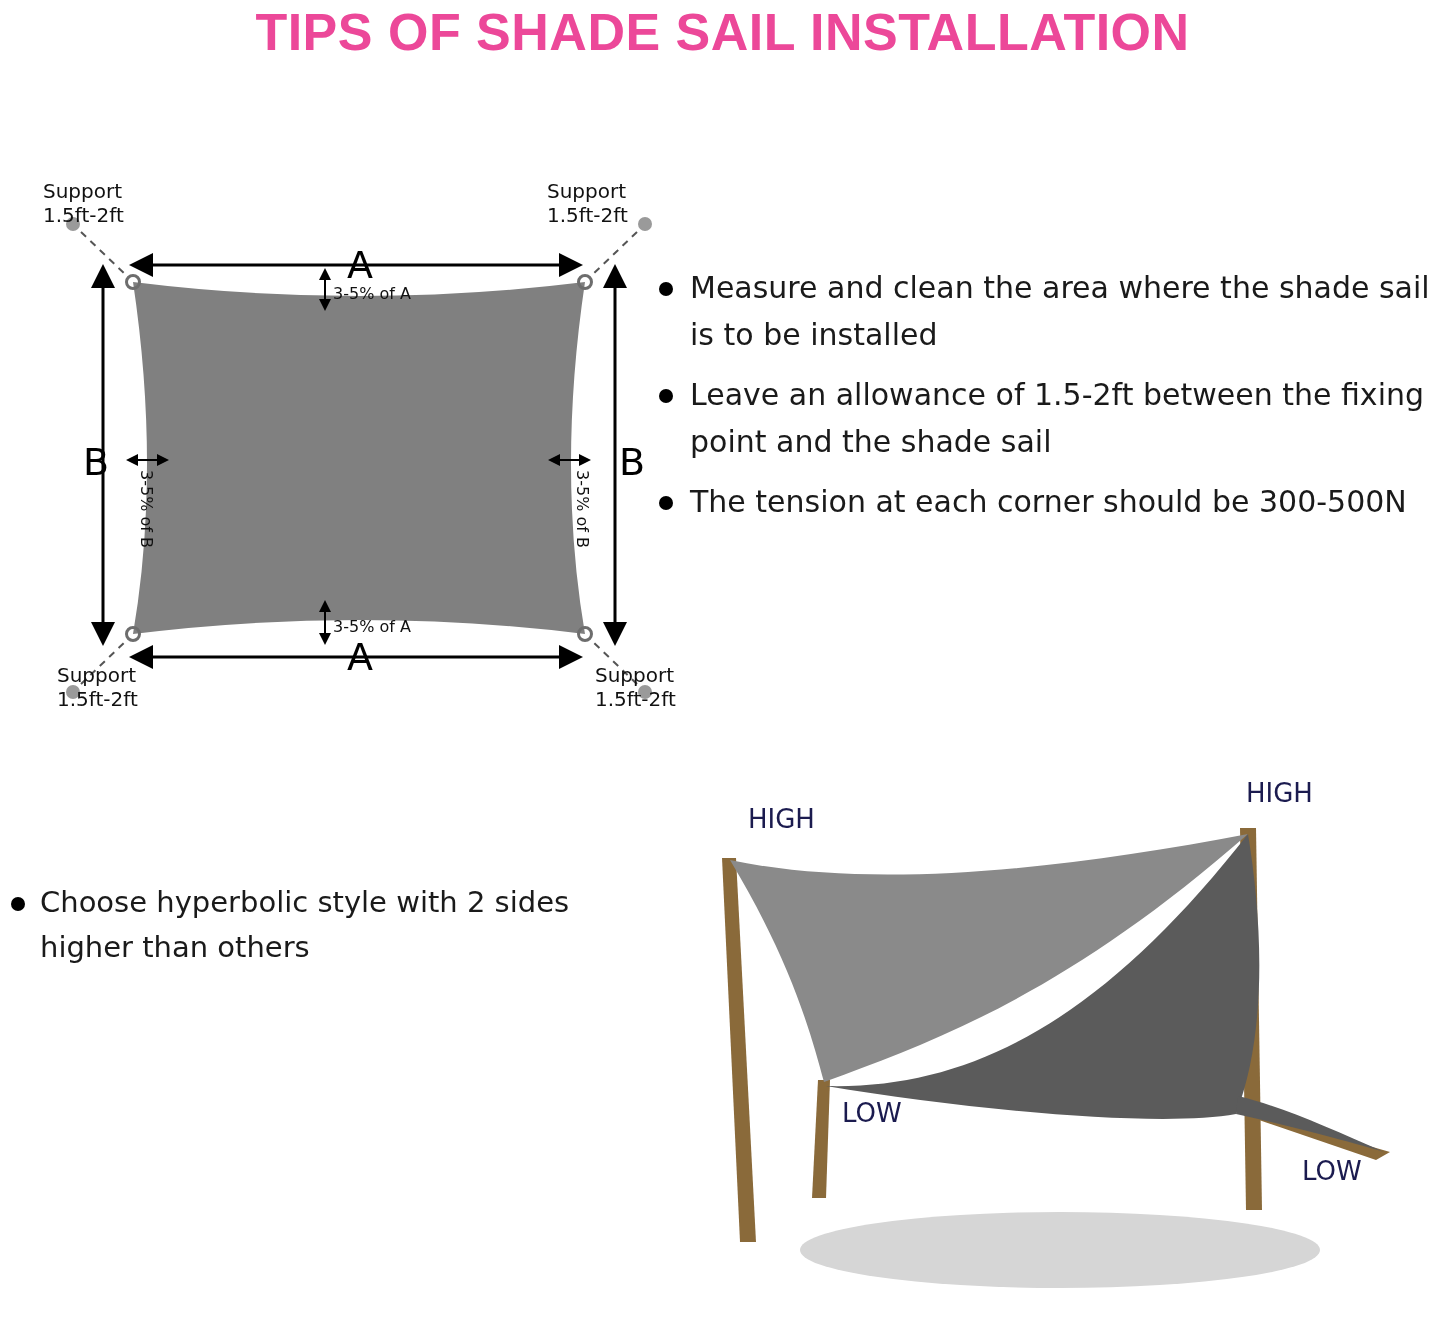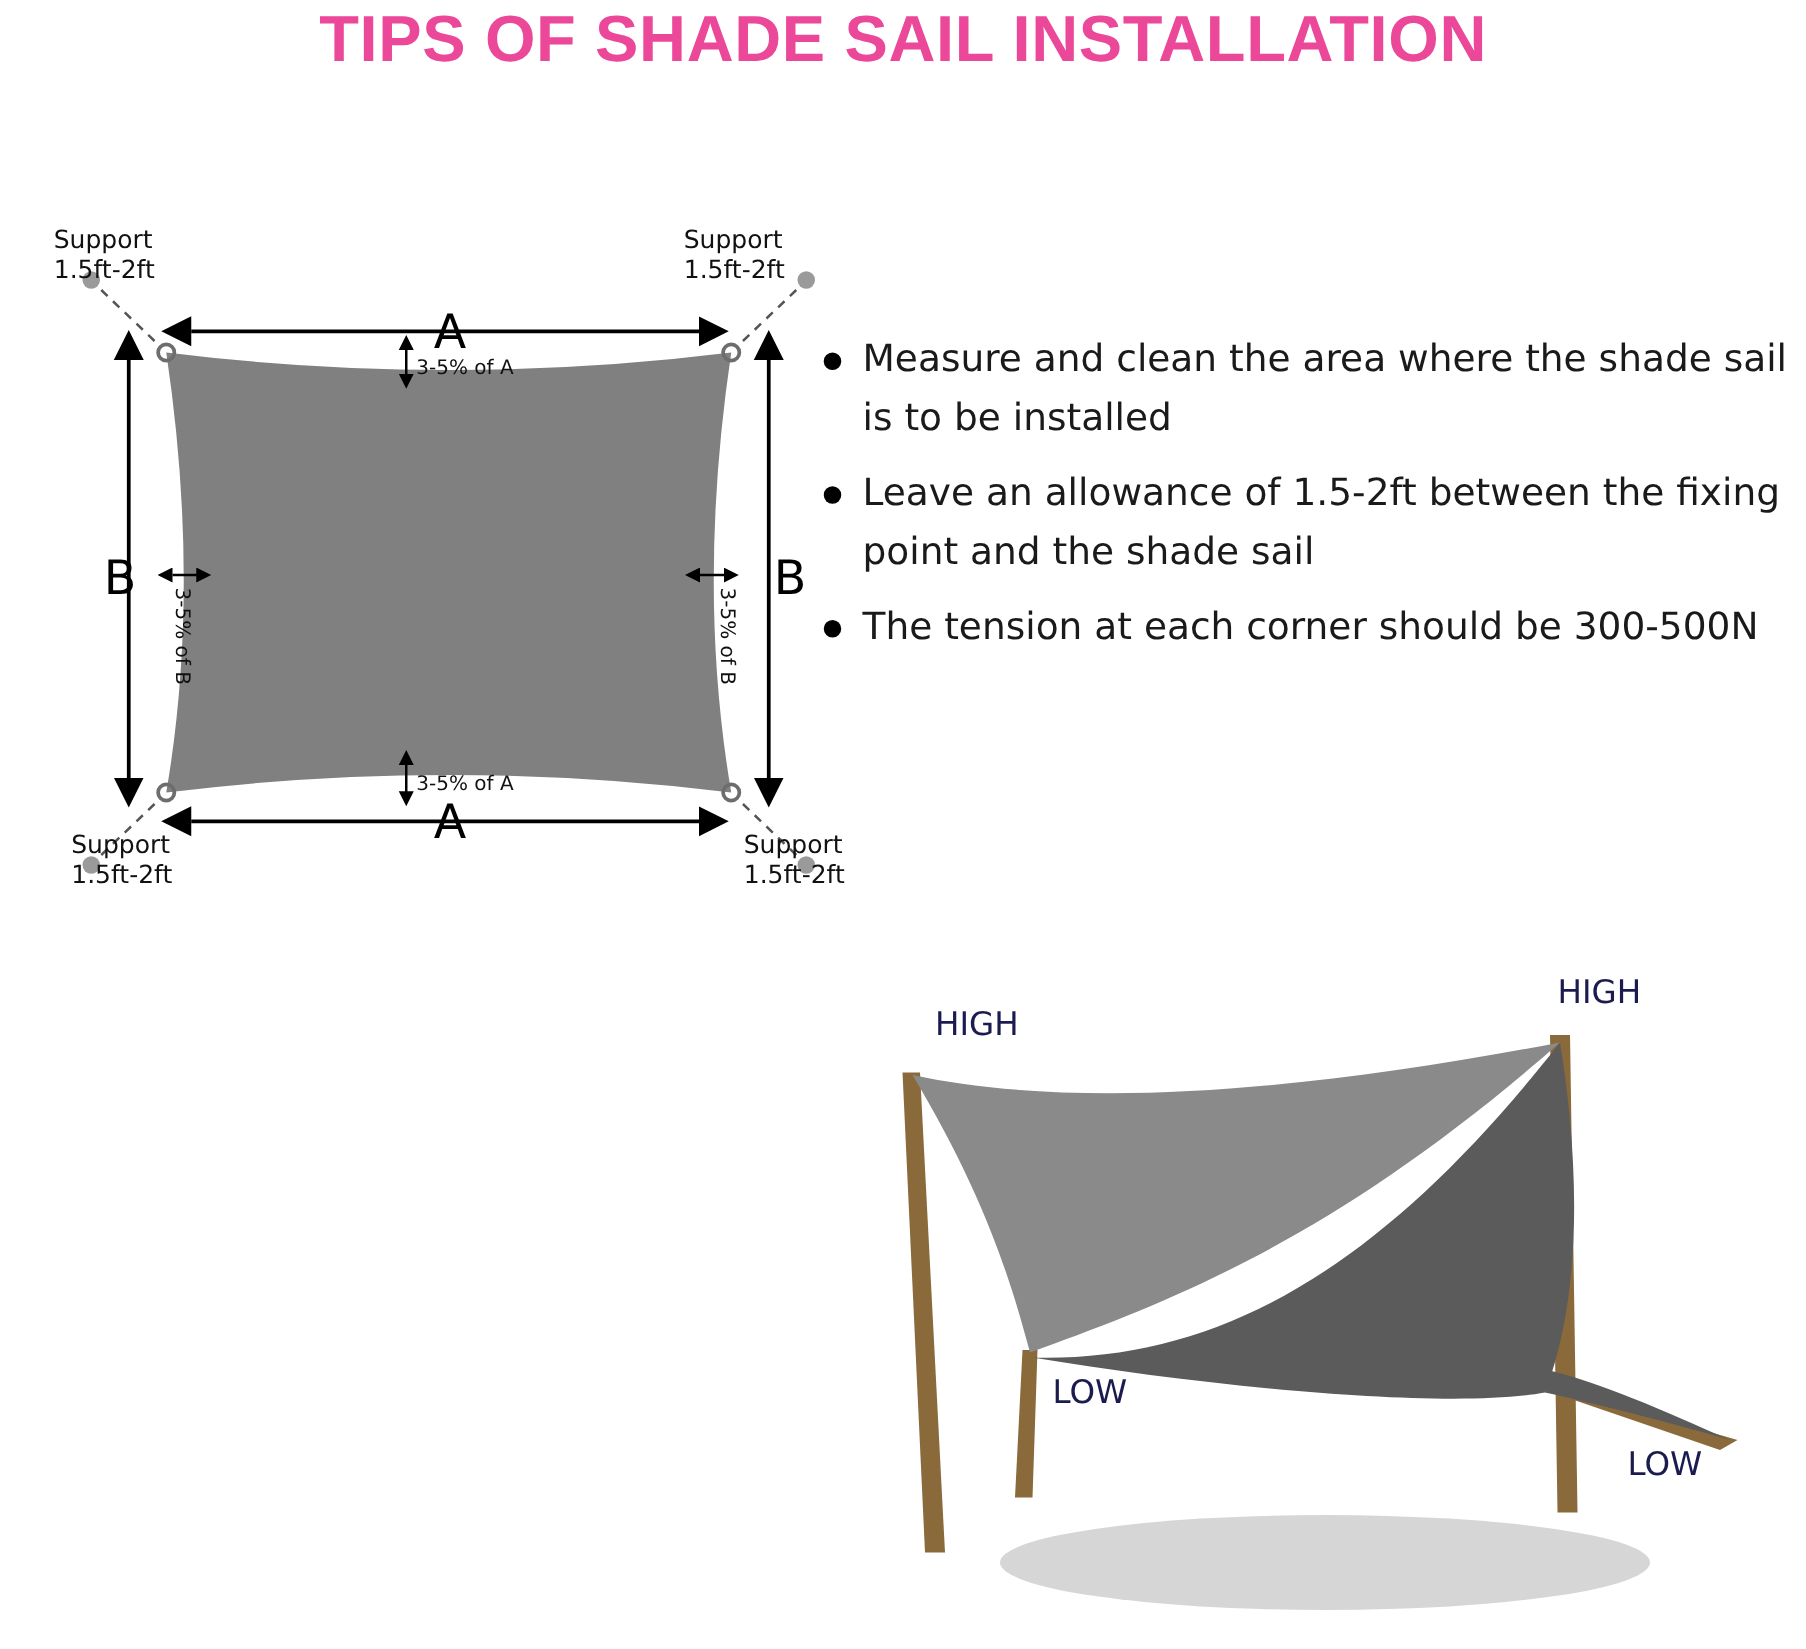--- a/index.html
+++ b/index.html
@@ -176,20 +176,21 @@
 <div class="bullets-right">
   <ul class="bullet-list">
     <li>Measure and clean the area where the shade sail is to be installed</li>
     <li>Leave an allowance of 1.5-2ft between the fixing point and the shade sail</li>
     <li>The tension at each corner should be 300-500N</li>
   </ul>
 </div>
 
 <div class="bullets-left">
   <ul class="bullet-list">
+    <li>Choose hyperbolic style with 2 sides higher than others</li>
   </ul>
 </div>
 
 <div class="diagram-bottom">
   <svg width="805" height="539" viewBox="0 0 805 539" xmlns="http://www.w3.org/2000/svg">
 
     <ellipse cx="420" cy="470" rx="260" ry="38" fill="#d6d6d6"></ellipse>
 
     <polygon points="82,78 96,78 116,462 100,462" fill="#8a6a3a"></polygon>
     <polygon points="600,48 616,48 622,430 606,430" fill="#8a6a3a"></polygon>

